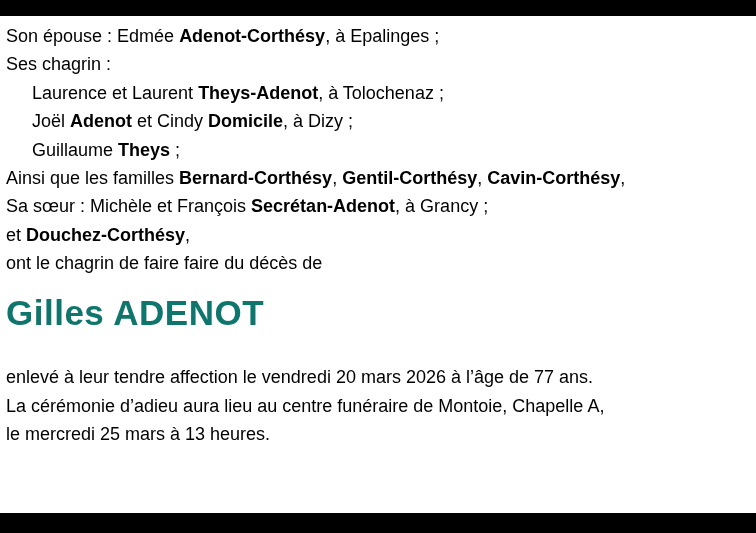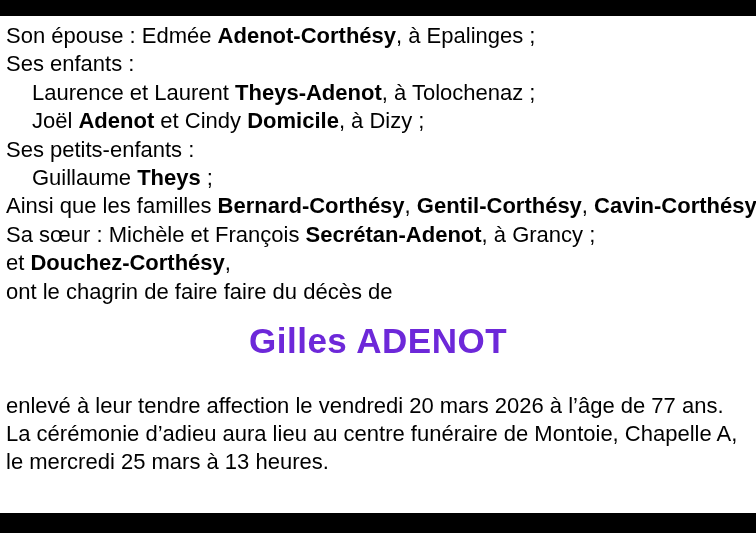--- a/index.html
+++ b/index.html
@@ -17,56 +17,54 @@
     position: absolute;
     left: 0;
     top: 16px;
     width: 756px;
     height: 497px;
     background: #ffffff;
     box-sizing: border-box;
     padding: 6px 6px 0 6px;
   }
   .line {
-    font-size: 22px;
+    font-size: 18px;
     line-height: 28.4px;
     color: #000000;
     white-space: nowrap;
   }
   .indent {
     padding-left: 26px;
   }
   .bold {
     font-weight: bold;
   }
   .deceased-name {
-    text-align: center;
     font-size: 35px;
     font-weight: bold;
     line-height: 1.1;
-    color: #6d28d9;
+    color: #0f766e;
     margin-top: 16px;
     margin-bottom: 31px;
     letter-spacing: 0.5px;
   }
   .block-below {
     margin-top: 14px;
   }
 </style>
 </head>
 <body>
 
 <div class="notice">
 
   <div class="family-block">
       <div class="line"><span>Son épouse : Edmée </span><span class="bold">Adenot-Corthésy</span><span>, à Epalinges ;</span></div>
-      <div class="line"><span>Ses enfants :</span></div>
+      <div class="line"><span>Ses chagrin :</span></div>
       <div class="line indent"><span>Laurence et Laurent </span><span class="bold">Theys-Adenot</span><span>, à Tolochenaz ;</span></div>
       <div class="line indent"><span>Joël </span><span class="bold">Adenot</span><span> et Cindy </span><span class="bold">Domicile</span><span>, à Dizy ;</span></div>
-      <div class="line"><span>Ses petits-enfants :</span></div>
       <div class="line indent"><span>Guillaume </span><span class="bold">Theys</span><span> ;</span></div>
       <div class="line"><span>Ainsi que les familles </span><span class="bold">Bernard-Corthésy</span><span>, </span><span class="bold">Gentil-Corthésy</span><span>, </span><span class="bold">Cavin-Corthésy</span><span>,</span></div>
       <div class="line"><span>Sa sœur : Michèle et François </span><span class="bold">Secrétan-Adenot</span><span>, à Grancy ;</span></div>
       <div class="line"><span>et </span><span class="bold">Douchez-Corthésy</span><span>,</span></div>
       <div class="line"><span>ont le chagrin de faire faire du décès de</span></div>
     </div>
 
   <div class="deceased-name">Gilles ADENOT</div>
 
   <div class="closing-block block-below">

